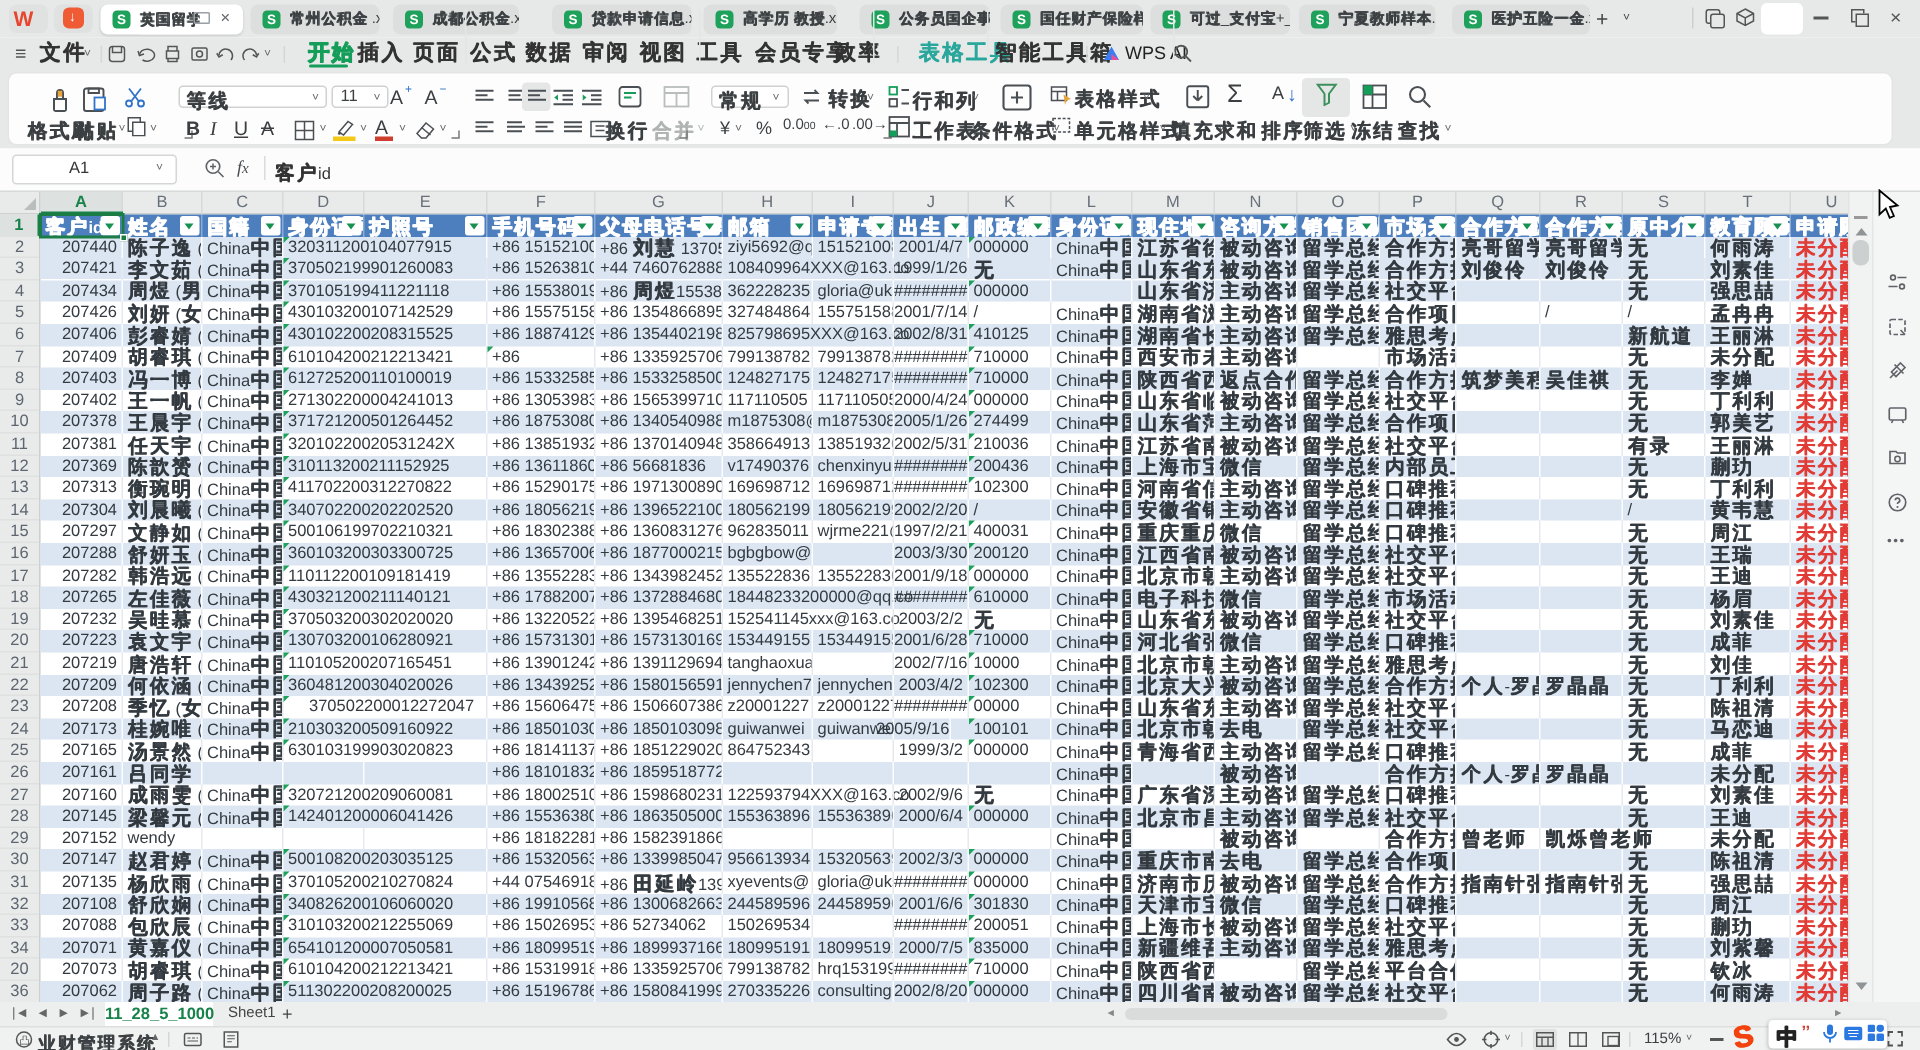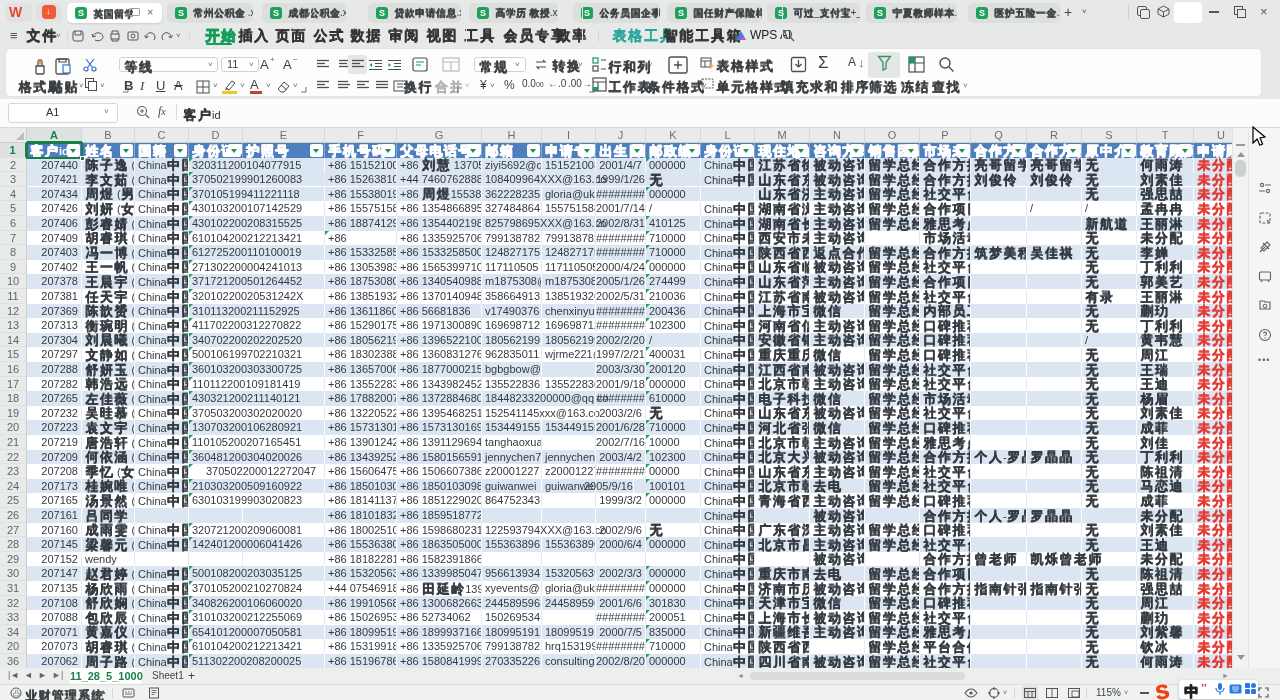--- a/index.html
+++ b/index.html
@@ -929,21 +929,21 @@
       <p class="ra" style="left:0px;width:55px;height:14px;line-height:14px">207232</p>
       <p style="left:55px;width:53px;height:14px;line-height:14px"><i>吴晆慕</i> ()</p>
       <p style="left:108px;width:54px;height:14px;line-height:14px">China<i>中国</i></p>
       <p class="ov" style="left:162px;width:136px;height:14px;line-height:14px">370503200302020020</p>
       <span class="tri" style="left:162px;top:0"></span>
       <p style="left:216px;width:82px;height:14px;line-height:14px"></p>
       <p style="left:298px;width:72px;height:14px;line-height:14px">+86 13220522796</p>
       <p style="left:370px;width:85px;height:14px;line-height:14px">+86 13954682513</p>
       <p class="ov" style="left:455px;width:114px;height:14px;line-height:14px">152541145xxx@163.co</p>
       <p style="left:515px;width:54px;height:14px;line-height:14px"></p>
-      <p class="ra jd" style="left:569px;width:50px;height:14px;line-height:14px">2003/2/6</p>
+      <p class="ra jd" style="left:569px;width:50px;height:14px;line-height:14px">2003/2/2</p>
       <p style="left:619px;width:55px;height:14px;line-height:14px"><i>无</i></p>
       <p style="left:674px;width:54px;height:14px;line-height:14px">China<i>中国</i></p>
       <p style="left:728px;width:55px;height:14px;line-height:14px"><i>山东省东营市</i></p>
       <p style="left:783px;width:55px;height:14px;line-height:14px"><i>被动咨询</i></p>
       <p style="left:838px;width:55px;height:14px;line-height:14px"><i>留学总经办</i></p>
       <p style="left:893px;width:51px;height:14px;line-height:14px"><i>社交平台</i>,</p>
       <p style="left:944px;width:56px;height:14px;line-height:14px"></p>
       <p style="left:1000px;width:55px;height:14px;line-height:14px"></p>
       <p style="left:1055px;width:55px;height:14px;line-height:14px"><i>无</i></p>
       <p style="left:1110px;width:57px;height:14px;line-height:14px"><i>刘素佳</i></p>

